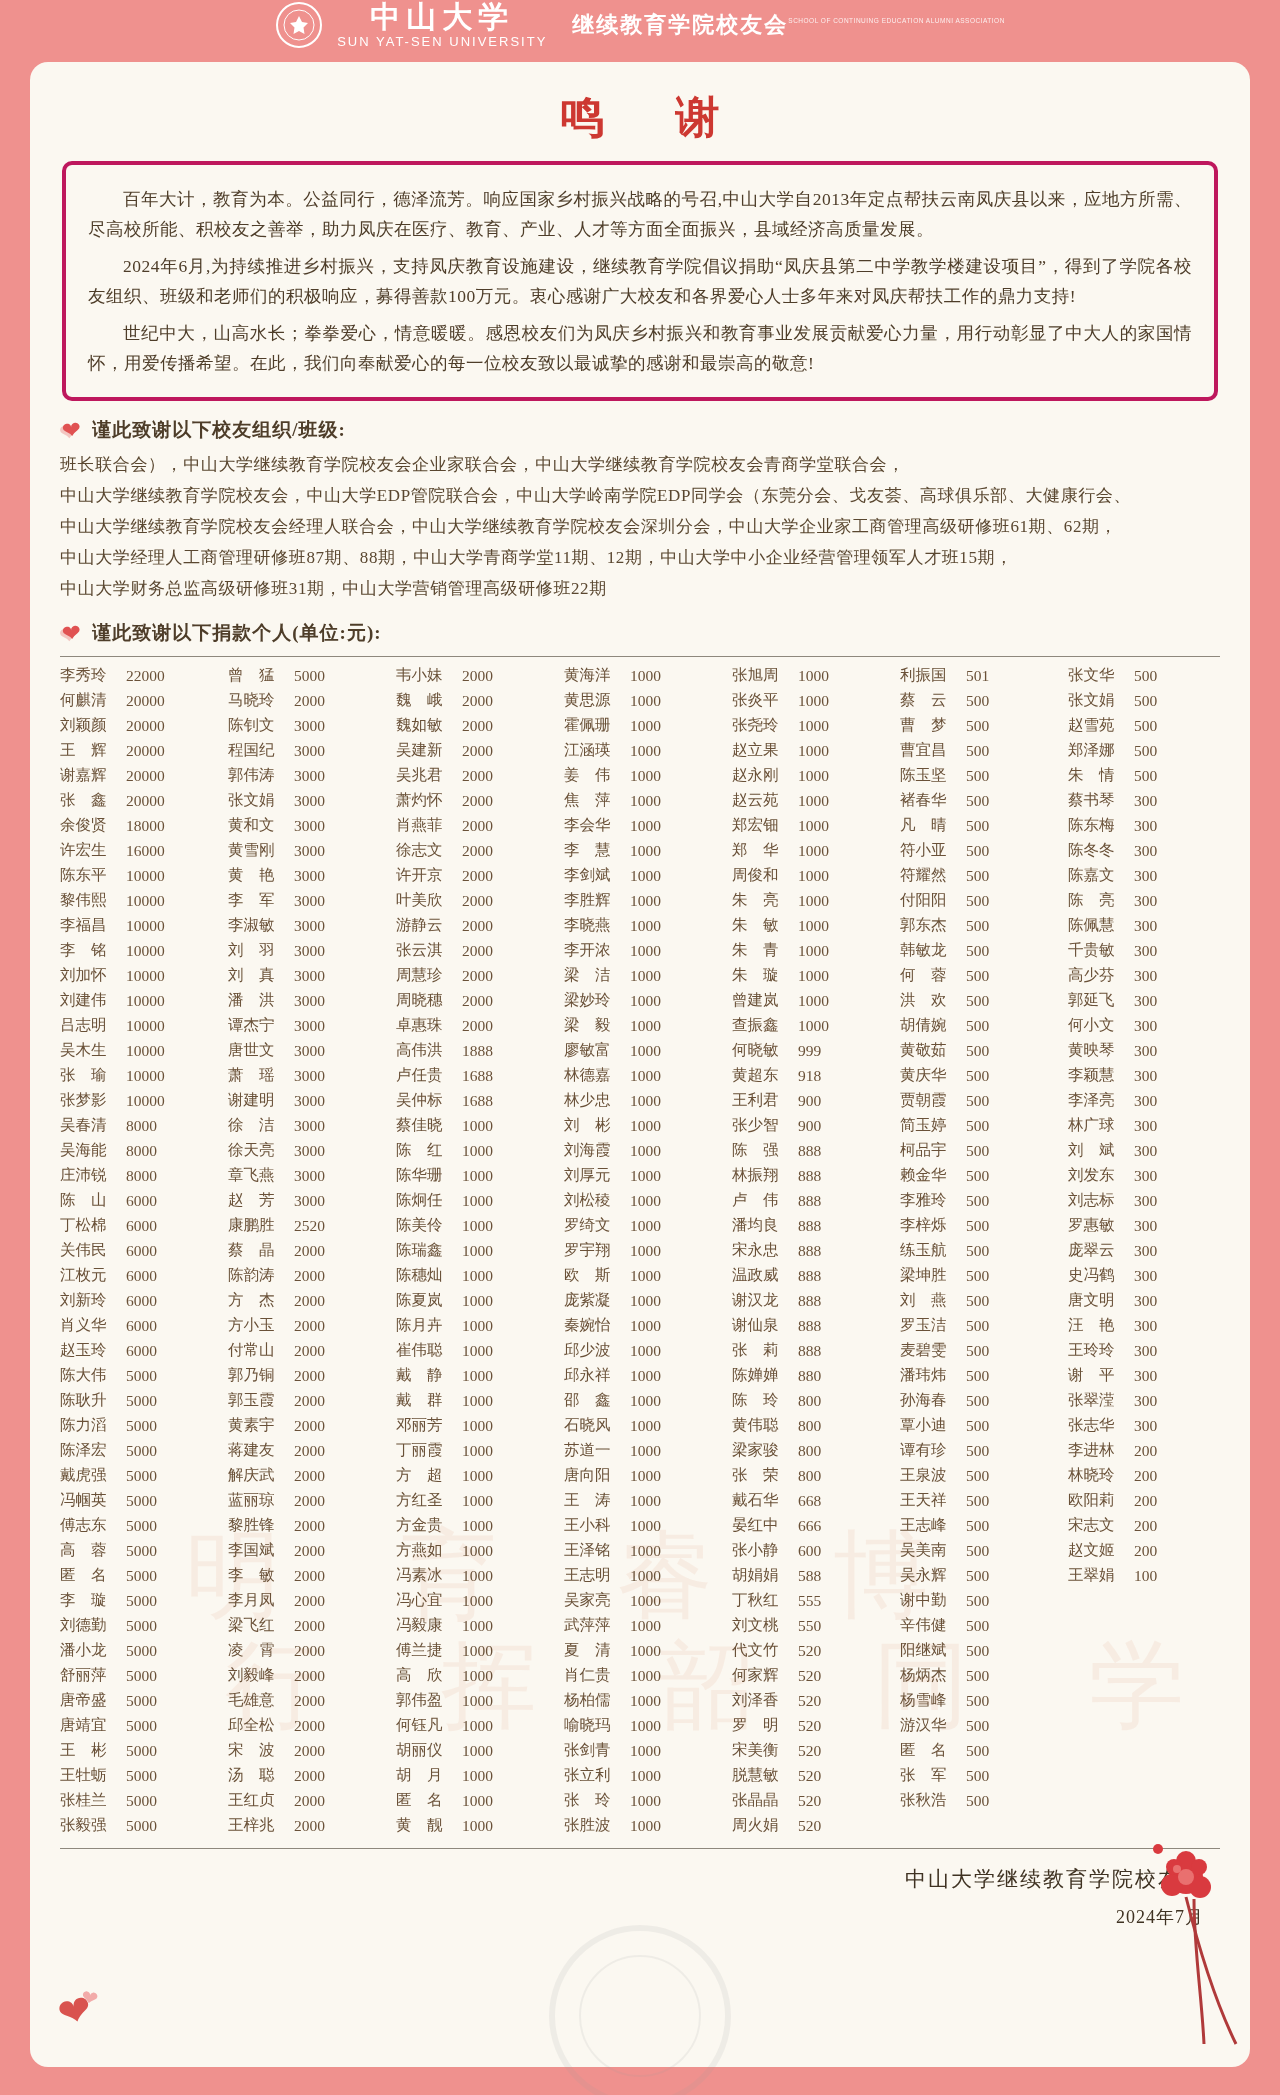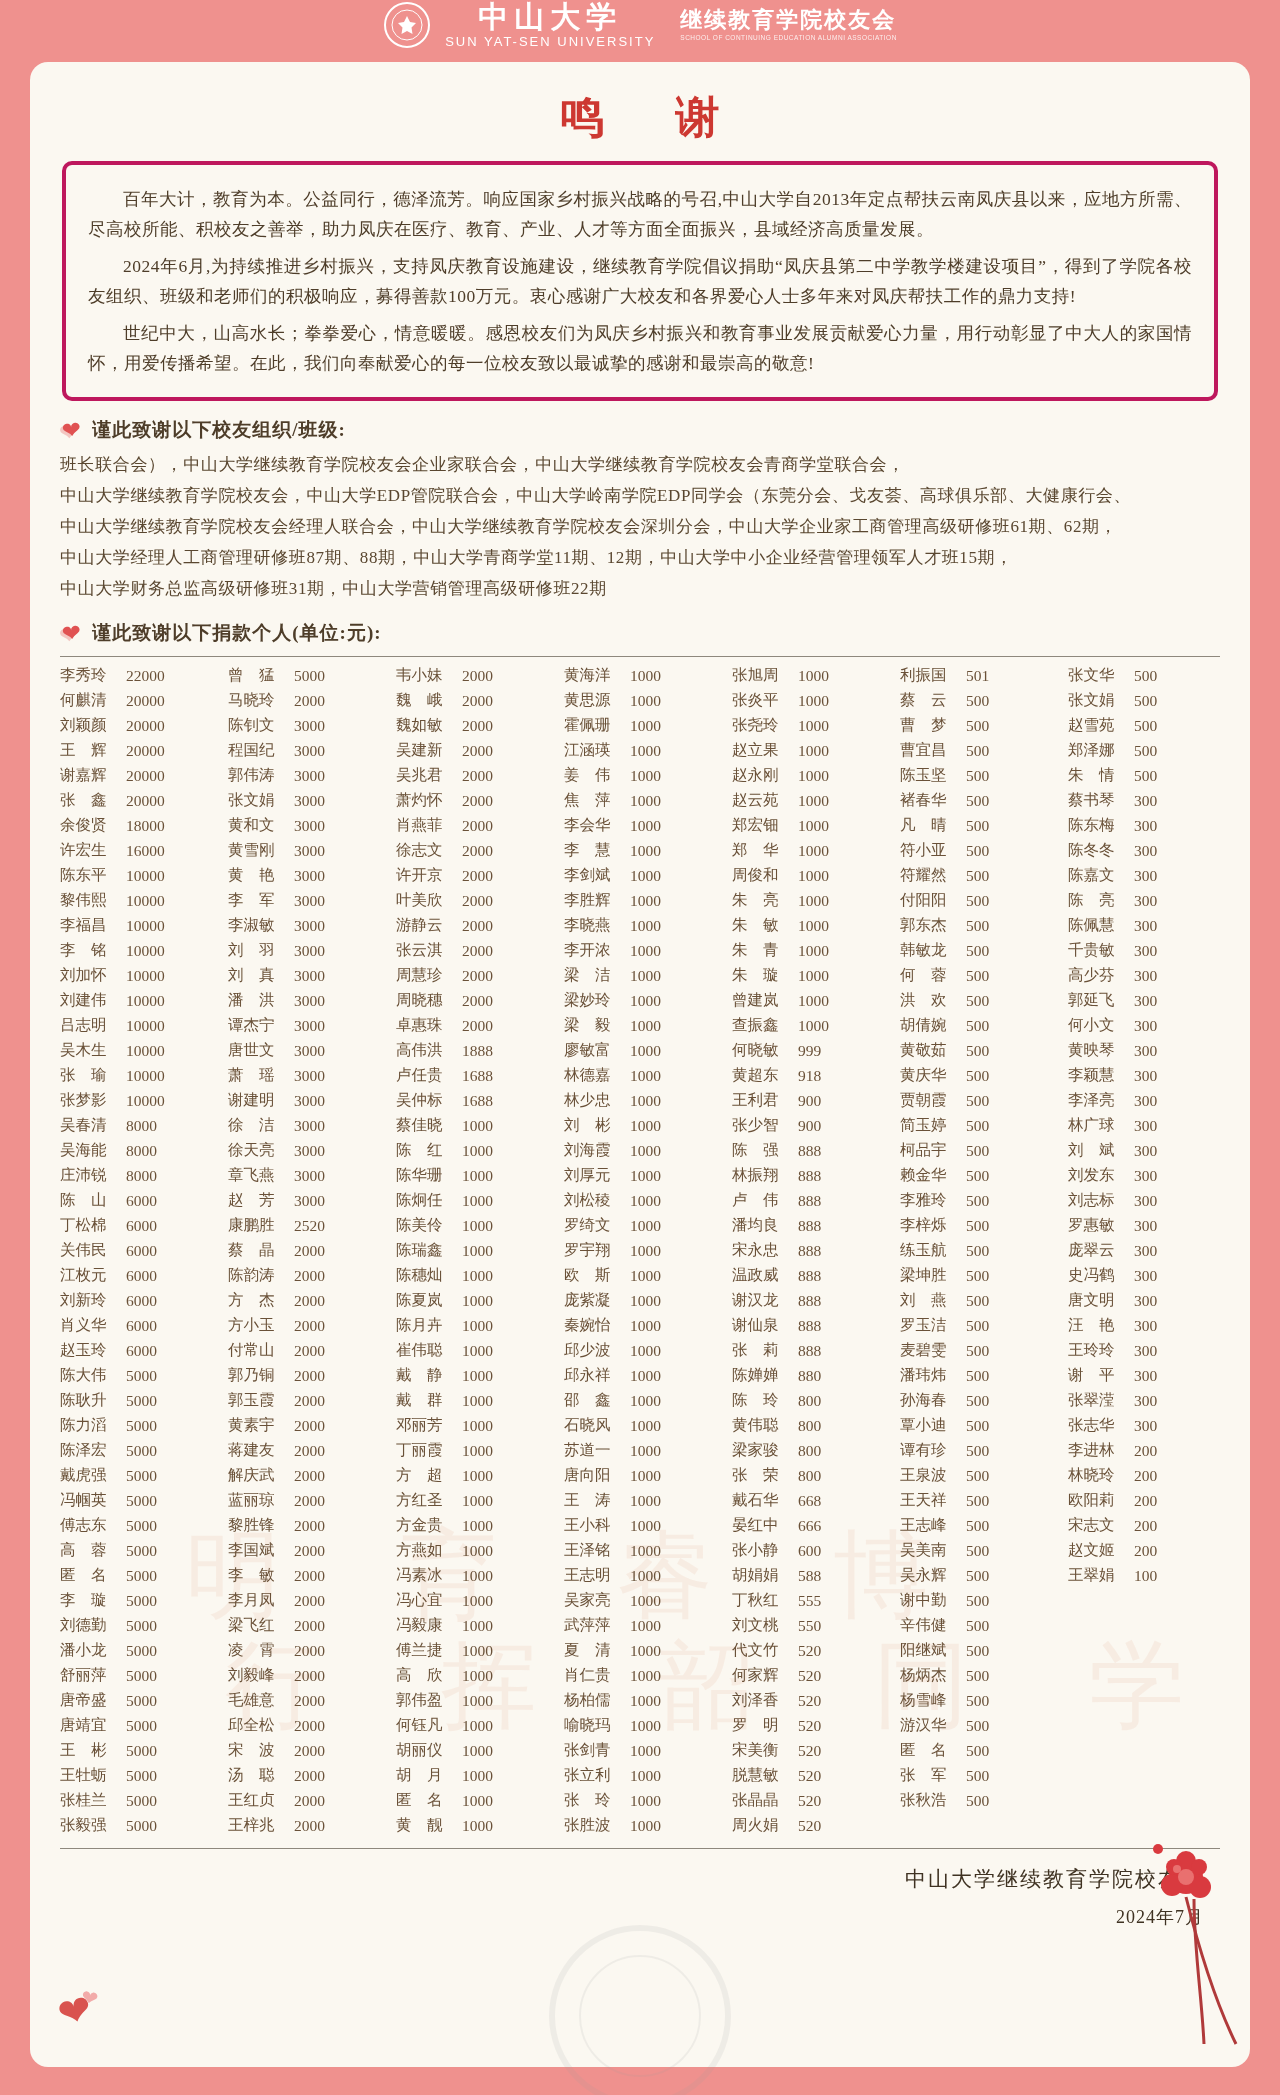--- a/index.html
+++ b/index.html
@@ -11,21 +11,21 @@
   }
   
   .masthead{
     height:50px;display:flex;align-items:center;justify-content:center;
     color:#fff;gap:14px;
   }
   .seal{width:48px;height:48px;flex:0 0 auto;}
   .uni-block{display:flex;flex-direction:column;align-items:center;line-height:1;}
   .uni-zh{font-size:30px;font-weight:bold;letter-spacing:6px;}
   .uni-en{font-size:13px;letter-spacing:2px;margin-top:3px;font-family:"Liberation Sans",sans-serif;}
-  .org-block{display:flex;flex-direction:column;line-height:1;border-left:1px solid rgba(255,255,255,.0);padding-left:10px;}
+  .org-block{display:flex;flex-direction:row;line-height:1;border-left:1px solid rgba(255,255,255,.0);padding-left:10px;}
   .org-zh{font-size:22px;font-weight:bold;letter-spacing:2px;font-family:"Liberation Sans",sans-serif;}
   .org-en{font-size:6.5px;letter-spacing:.5px;margin-top:4px;opacity:.85;font-family:"Liberation Sans",sans-serif;}
   
   .card{
     position:absolute;left:30px;right:30px;top:62px;bottom:28px;
     background:#fbf8f1;border-radius:18px;
     padding:22px 30px 10px 30px;box-sizing:border-box;
   }
   h1.title{
     margin:4px 0 14px 0;text-align:center;

